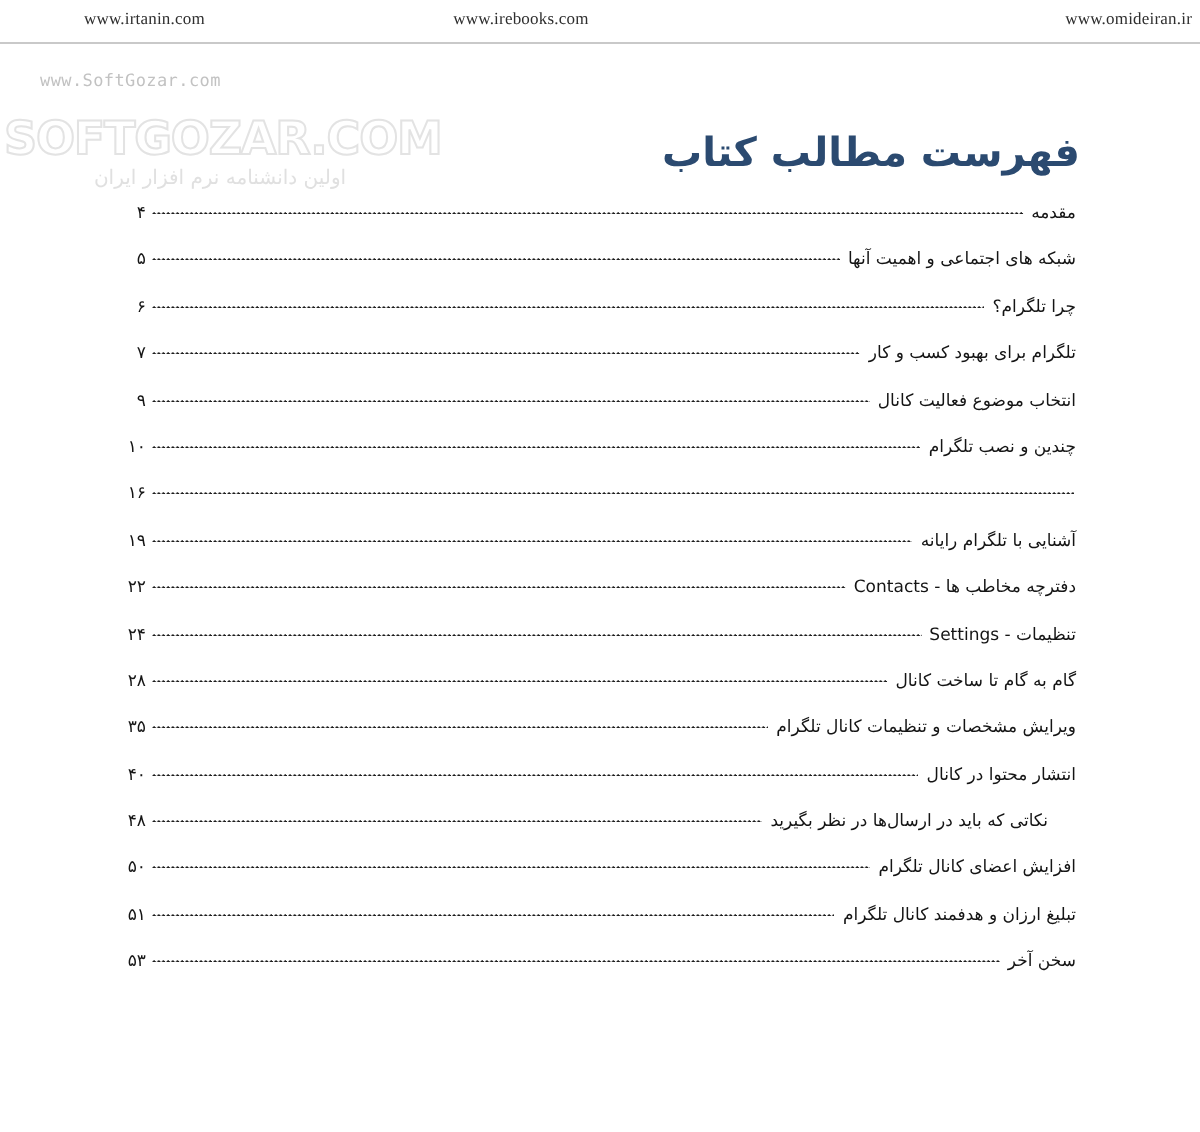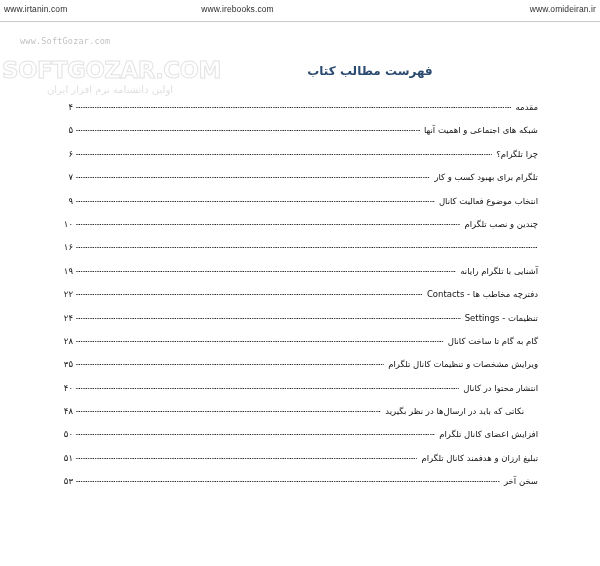--- a/index.html
+++ b/index.html
@@ -28,26 +28,27 @@
   
   .doc-header {
     position: absolute;
     top: 0;
     left: 0;
     right: 0;
     height: 24px;
     direction: ltr;
     display: flex;
     align-items: flex-start;
-    font-family: Liberation Sans, sans-serif;
+    font-family: Liberation Serif, serif;
     font-size: 8.5px;
     letter-spacing: 0.1px;
     color: #2e2e2e;
     padding-top: 4px;
     box-sizing: border-box;
+    padding-left: 38px;
   }
   .doc-header .hcell {
     flex: 1 1 33.333%;
     white-space: nowrap;
   }
   .doc-header .hcell.left   { text-align: left;   padding-left: 4px; }
   .doc-header .hcell.center { }
   .doc-header .hcell.right  { text-align: right;  padding-right: 4px; }
 
   .header-rule {
@@ -96,23 +97,23 @@
     padding-right: 14px;
     white-space: nowrap;
   }
 
   
   .toc-title {
     position: absolute;
     top: 64px;
     right: 60px;
     width: 340px;
-    text-align: center;
-    direction: rtl;
-    font-size: 12px;
+    text-align: right;
+    direction: rtl;
+    font-size: 20px;
     font-weight: bold;
     color: #2b4a70;
     letter-spacing: 0;
   }
 
   
   .toc-list {
     position: absolute;
     top: 102px;
     left: 62px;

